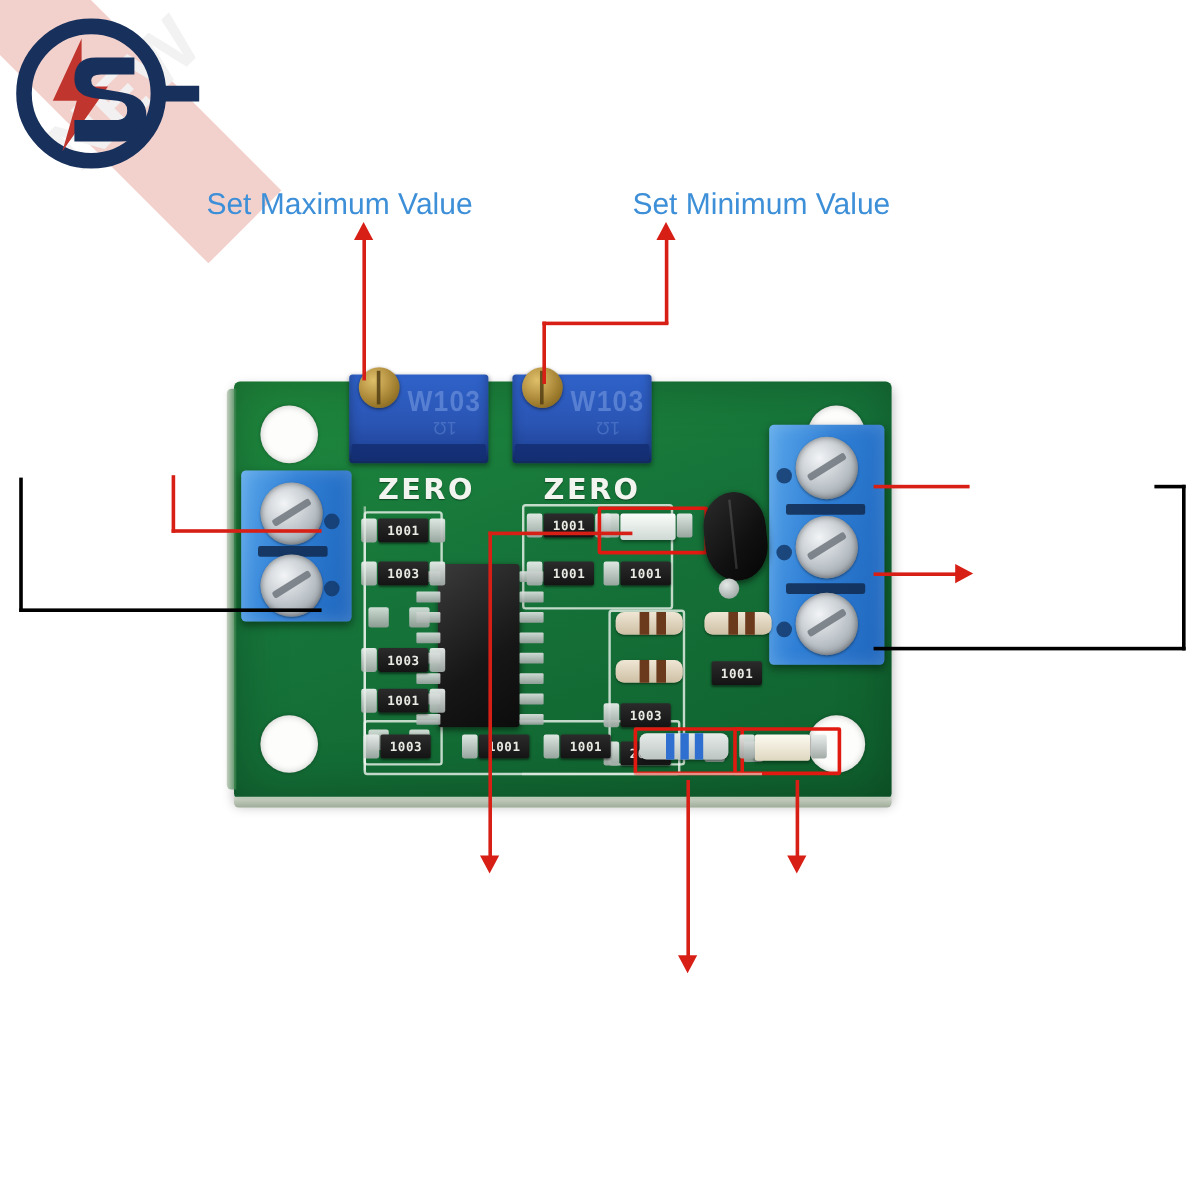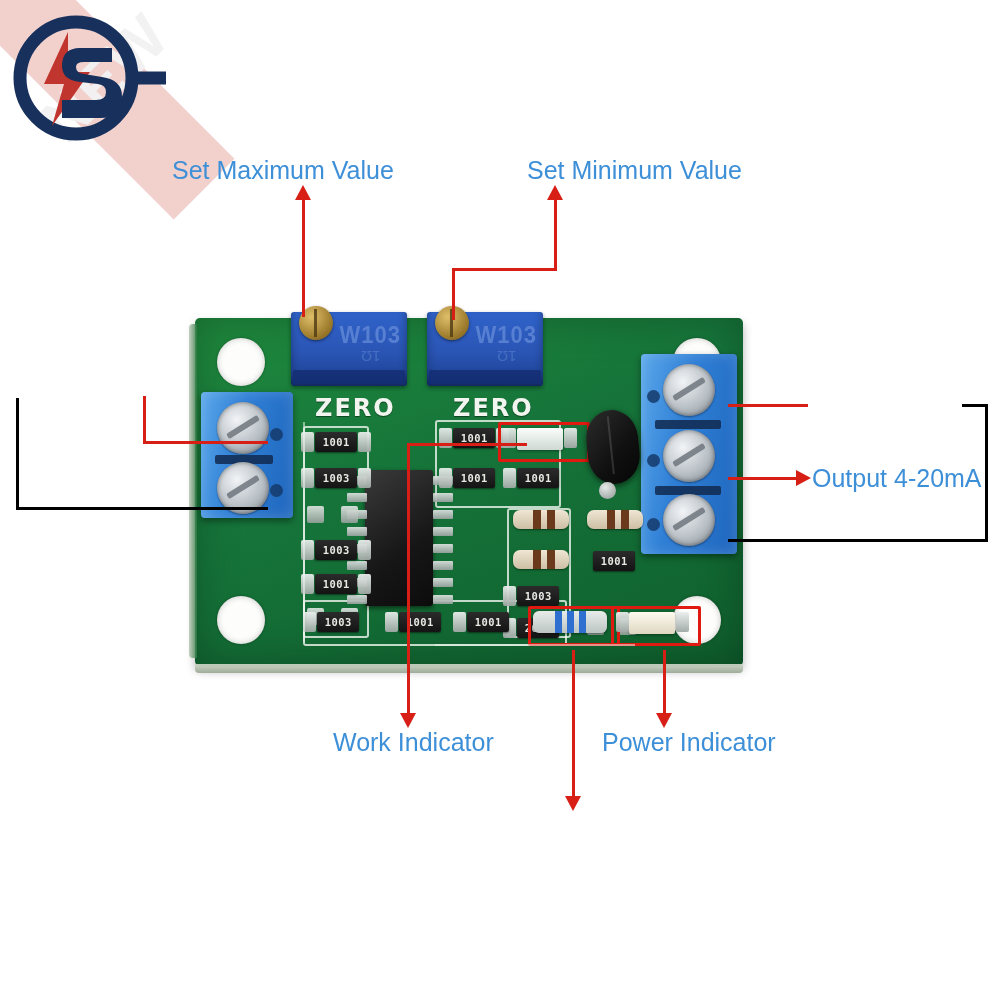--- a/index.html
+++ b/index.html
@@ -341,33 +341,30 @@
 
 
   <div class="lead v" style="left:143px;top:396px;height:48px"></div>
   <div class="lead h" style="left:143px;top:441px;width:125px"></div>
 
   <div class="lead blk v" style="left:16px;top:398px;height:112px"></div>
   <div class="lead blk h" style="left:16px;top:507px;width:252px"></div>
 
   <div class="lead h" style="left:728px;top:404px;width:80px"></div>
 
-  <div class="ann" style="left:812px;top:464px">Output 4-20mA</div>
   <div class="lead h" style="left:728px;top:477px;width:70px"></div>
   <div class="arrow right" style="left:796px;top:470px"></div>
 
   <div class="lead blk h" style="left:962px;top:404px;width:26px"></div>
   <div class="lead blk v" style="left:985px;top:404px;height:138px"></div>
   <div class="lead blk h" style="left:728px;top:539px;width:260px"></div>
 
-  <div class="ann" style="left:333px;top:728px">Work Indicator</div>
   <div class="lead v" style="left:407px;top:443px;height:272px"></div>
   <div class="lead h" style="left:407px;top:443px;width:120px"></div>
   <div class="arrow down" style="left:400px;top:713px"></div>
 
-  <div class="ann" style="left:602px;top:728px">Power Indicator</div>
   <div class="lead v" style="left:663px;top:650px;height:65px"></div>
   <div class="arrow down" style="left:656px;top:713px"></div>
 
   <div class="lead v" style="left:572px;top:650px;height:148px"></div>
   <div class="arrow down" style="left:565px;top:796px"></div>
 
 </div>
 
 </body></html>

